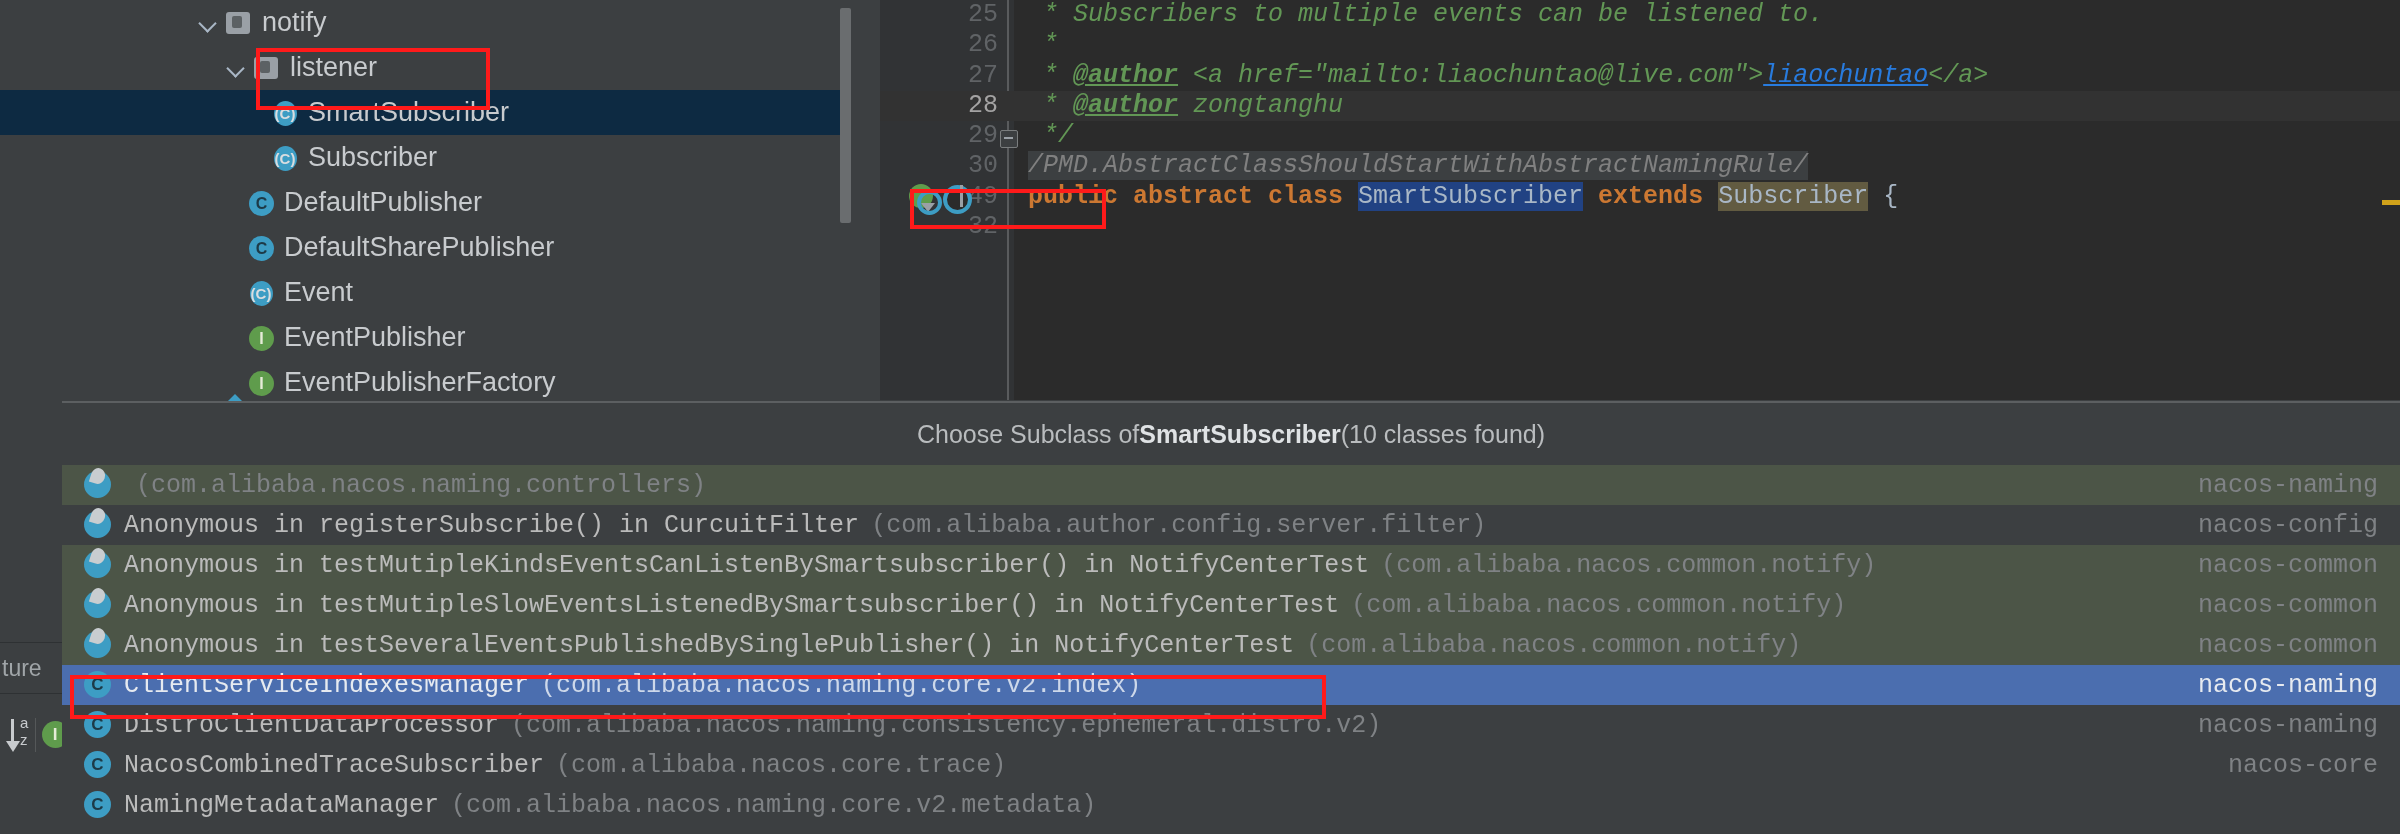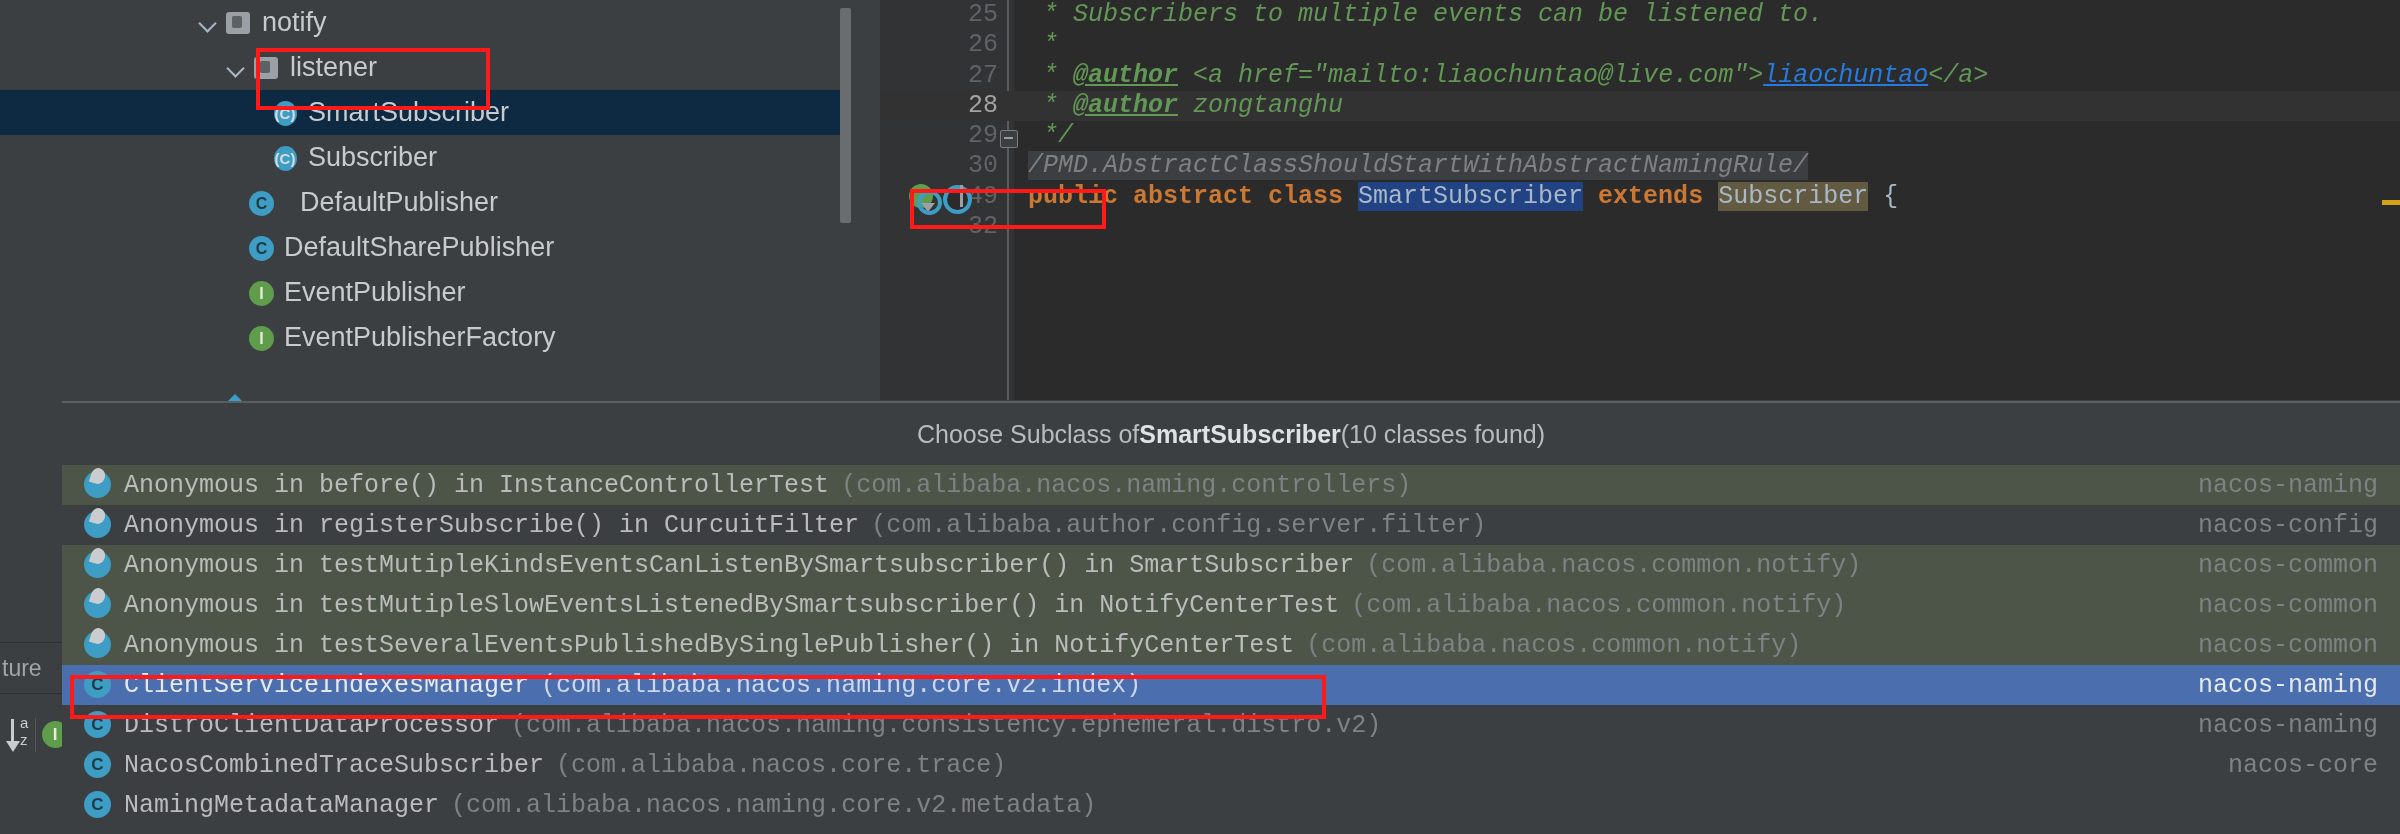--- a/index.html
+++ b/index.html
@@ -308,27 +308,31 @@
       <span class="tree-label">listener</span>
     </div>
     <div class="tree-row selected" style="padding-left:268px;">
       <span class="ic acls"></span>
       <span class="tree-label">SmartSubscriber</span>
     </div>
     <div class="tree-row" style="padding-left:268px;">
       <span class="ic acls"></span>
       <span class="tree-label">Subscriber</span>
     </div>
-    <div class="tree-row" style="padding-left:244px;gap:16px;">
+    <div class="tree-row" style="padding-left:244px;">
       <span class="ic cls"></span>
       <span class="tree-label">DefaultPublisher</span>
     </div>
     <div class="tree-row" style="padding-left:244px;">
       <span class="ic cls"></span>
       <span class="tree-label">DefaultSharePublisher</span>
+    </div>
+    <div class="tree-row" style="padding-left:244px;">
+      <span class="ic acls"></span>
+      <span class="tree-label">Event</span>
     </div>
     <div class="tree-row" style="padding-left:244px;">
       <span class="ic iface"></span>
       <span class="tree-label">EventPublisher</span>
     </div>
     <div class="tree-row" style="padding-left:244px;">
       <span class="ic iface"></span>
       <span class="tree-label">EventPublisherFactory</span>
     </div>
   </div>
@@ -411,35 +415,34 @@
   <div class="popup">
     <div class="popup-title">
       <span>Choose Subclass of </span>
         <b>SmartSubscriber</b>
         <span> (10 classes found)</span>
     </div>
     <div class="popup-list">
 
       <div class="prow tint">
         <span class="p-ic anon"></span>
-        <span class="p-main">Anonymous in before() in InstanceControllerTest</span>
         <span class="p-pkg">(com.alibaba.nacos.naming.controllers)</span>
         <span class="p-mod">nacos-naming</span>
       </div>
 
       <div class="prow dark">
         <span class="p-ic anon"></span>
         <span class="p-main">Anonymous in registerSubscribe() in CurcuitFilter</span>
         <span class="p-pkg">(com.alibaba.author.config.server.filter)</span>
         <span class="p-mod">nacos-config</span>
       </div>
 
       <div class="prow tint">
         <span class="p-ic anon"></span>
-        <span class="p-main">Anonymous in testMutipleKindsEventsCanListenBySmartsubscriber() in SmartSubscriber</span>
+        <span class="p-main">Anonymous in testMutipleKindsEventsCanListenBySmartsubscriber() in NotifyCenterTest</span>
         <span class="p-pkg">(com.alibaba.nacos.common.notify)</span>
         <span class="p-mod">nacos-common</span>
       </div>
 
       <div class="prow tint">
         <span class="p-ic anon"></span>
         <span class="p-main">Anonymous in testMutipleSlowEventsListenedBySmartsubscriber() in NotifyCenterTest</span>
         <span class="p-pkg">(com.alibaba.nacos.common.notify)</span>
         <span class="p-mod">nacos-common</span>
       </div>

